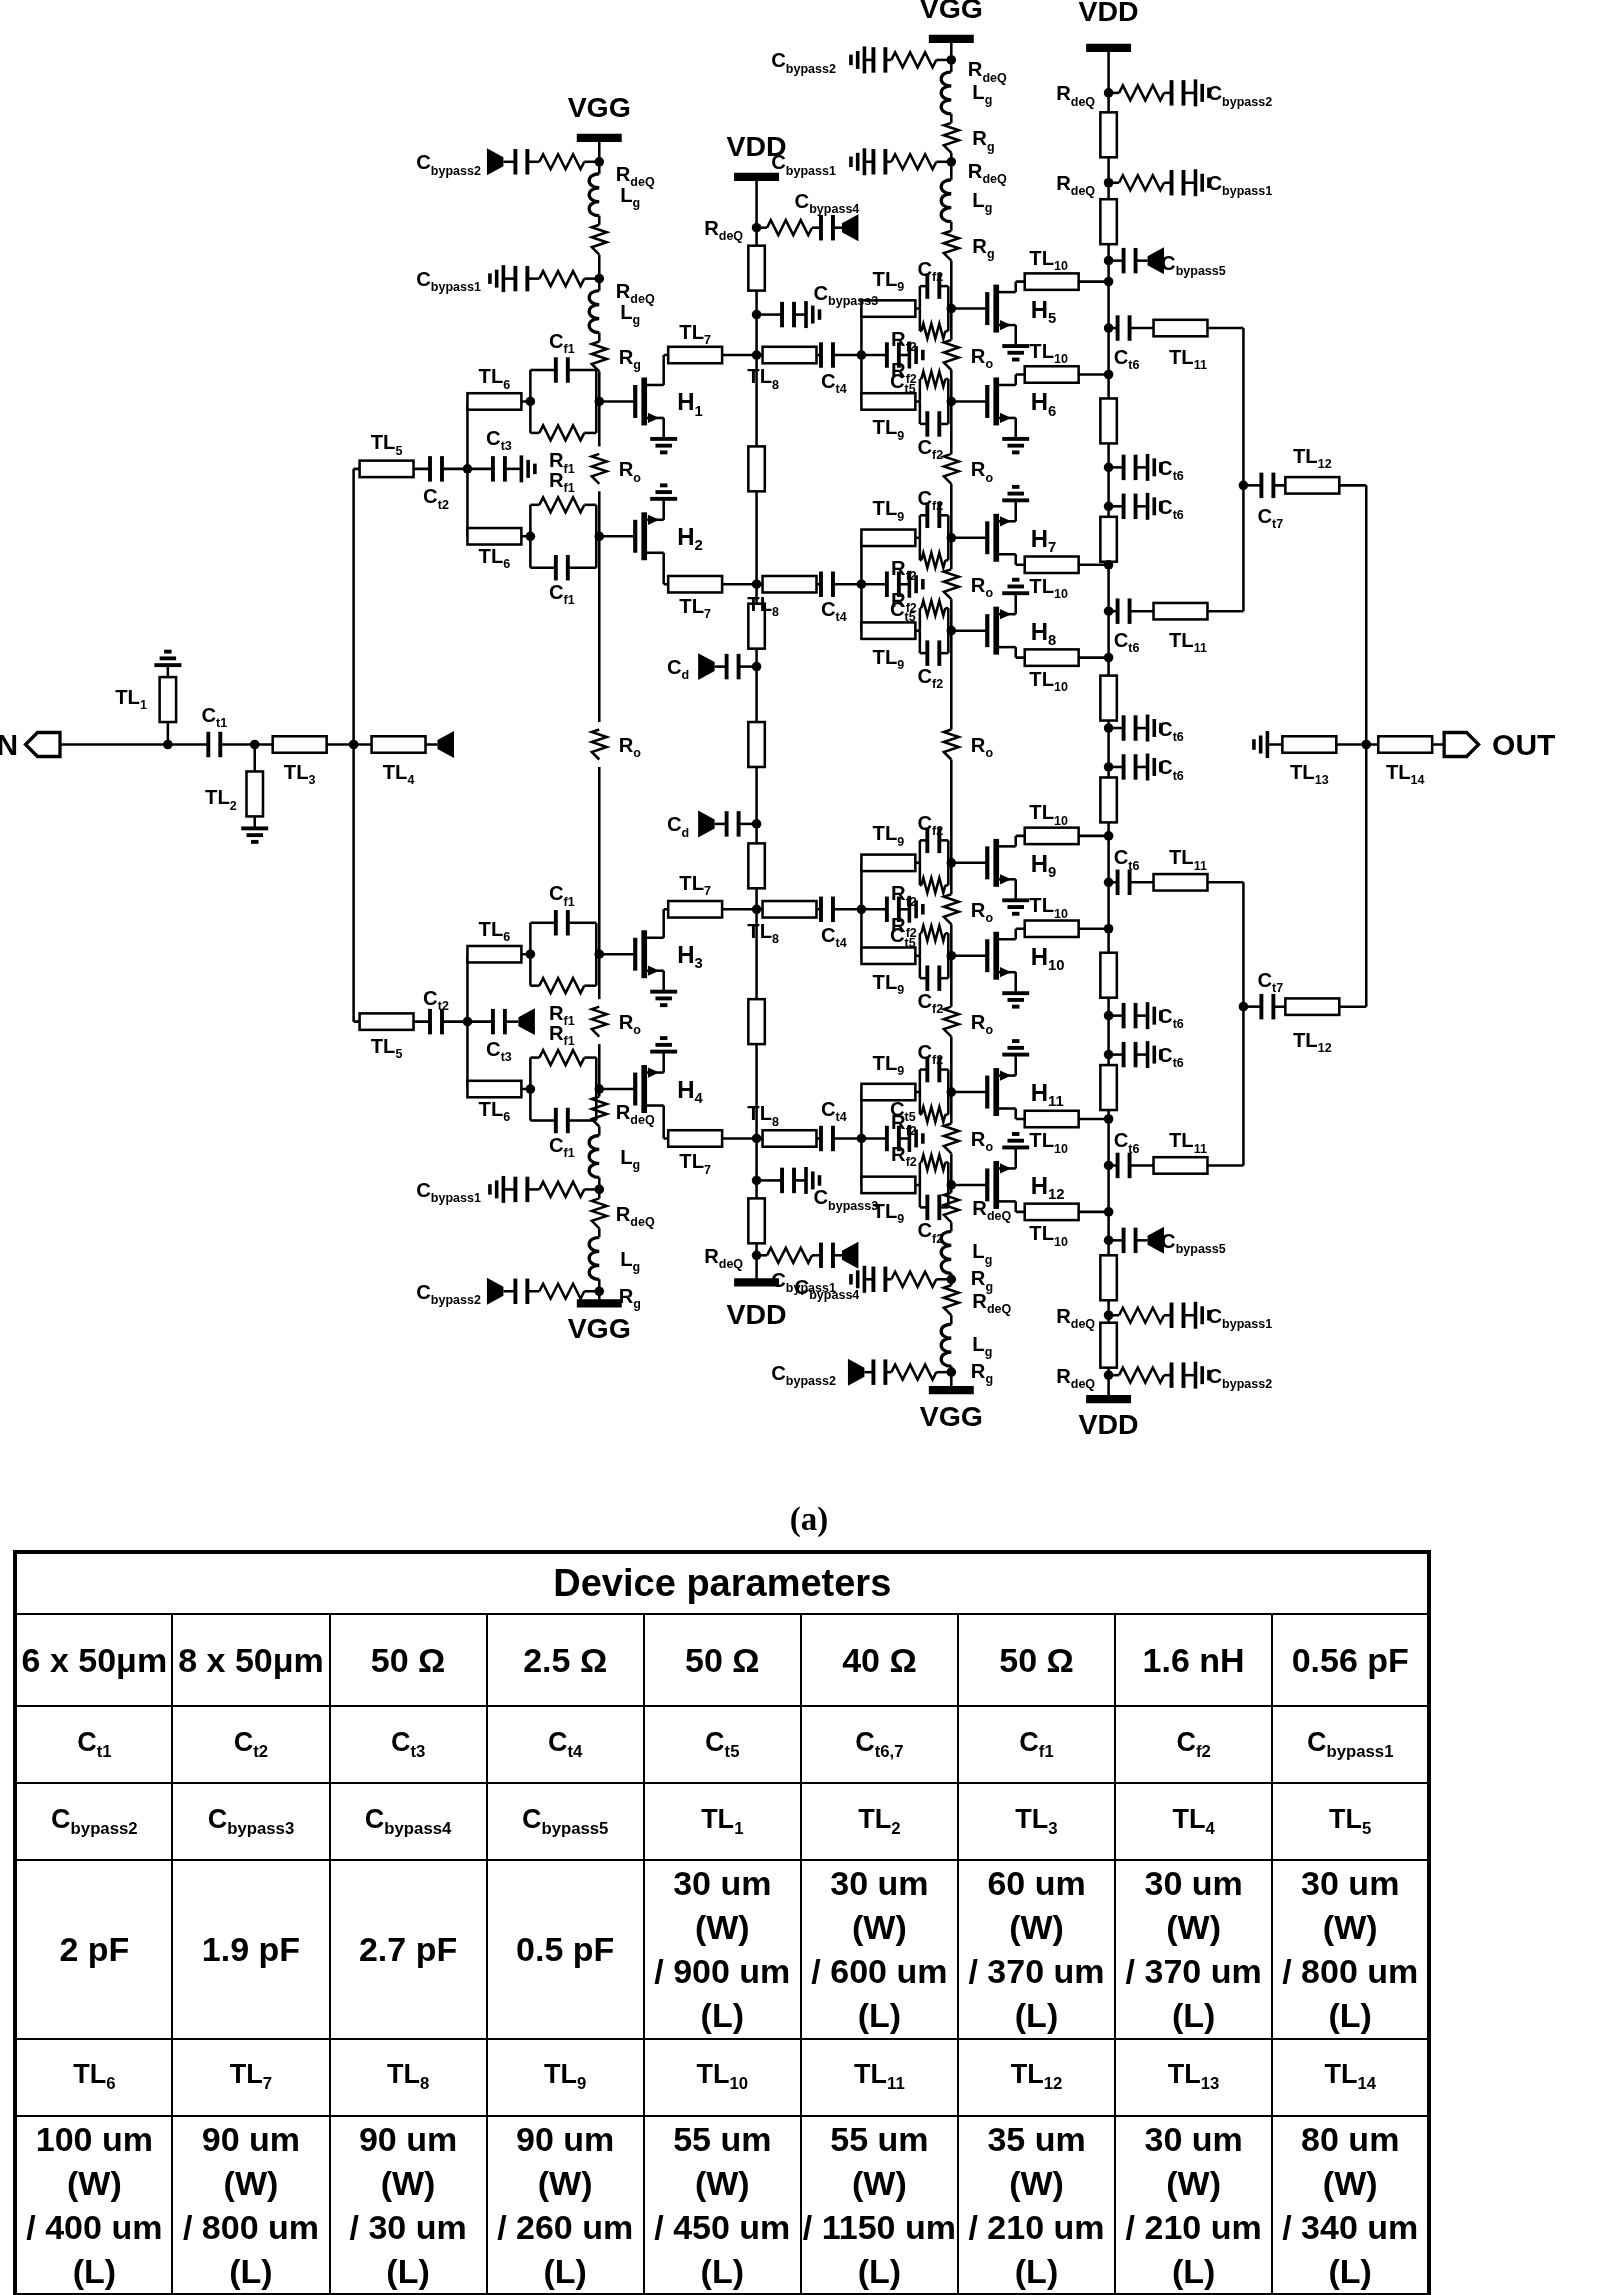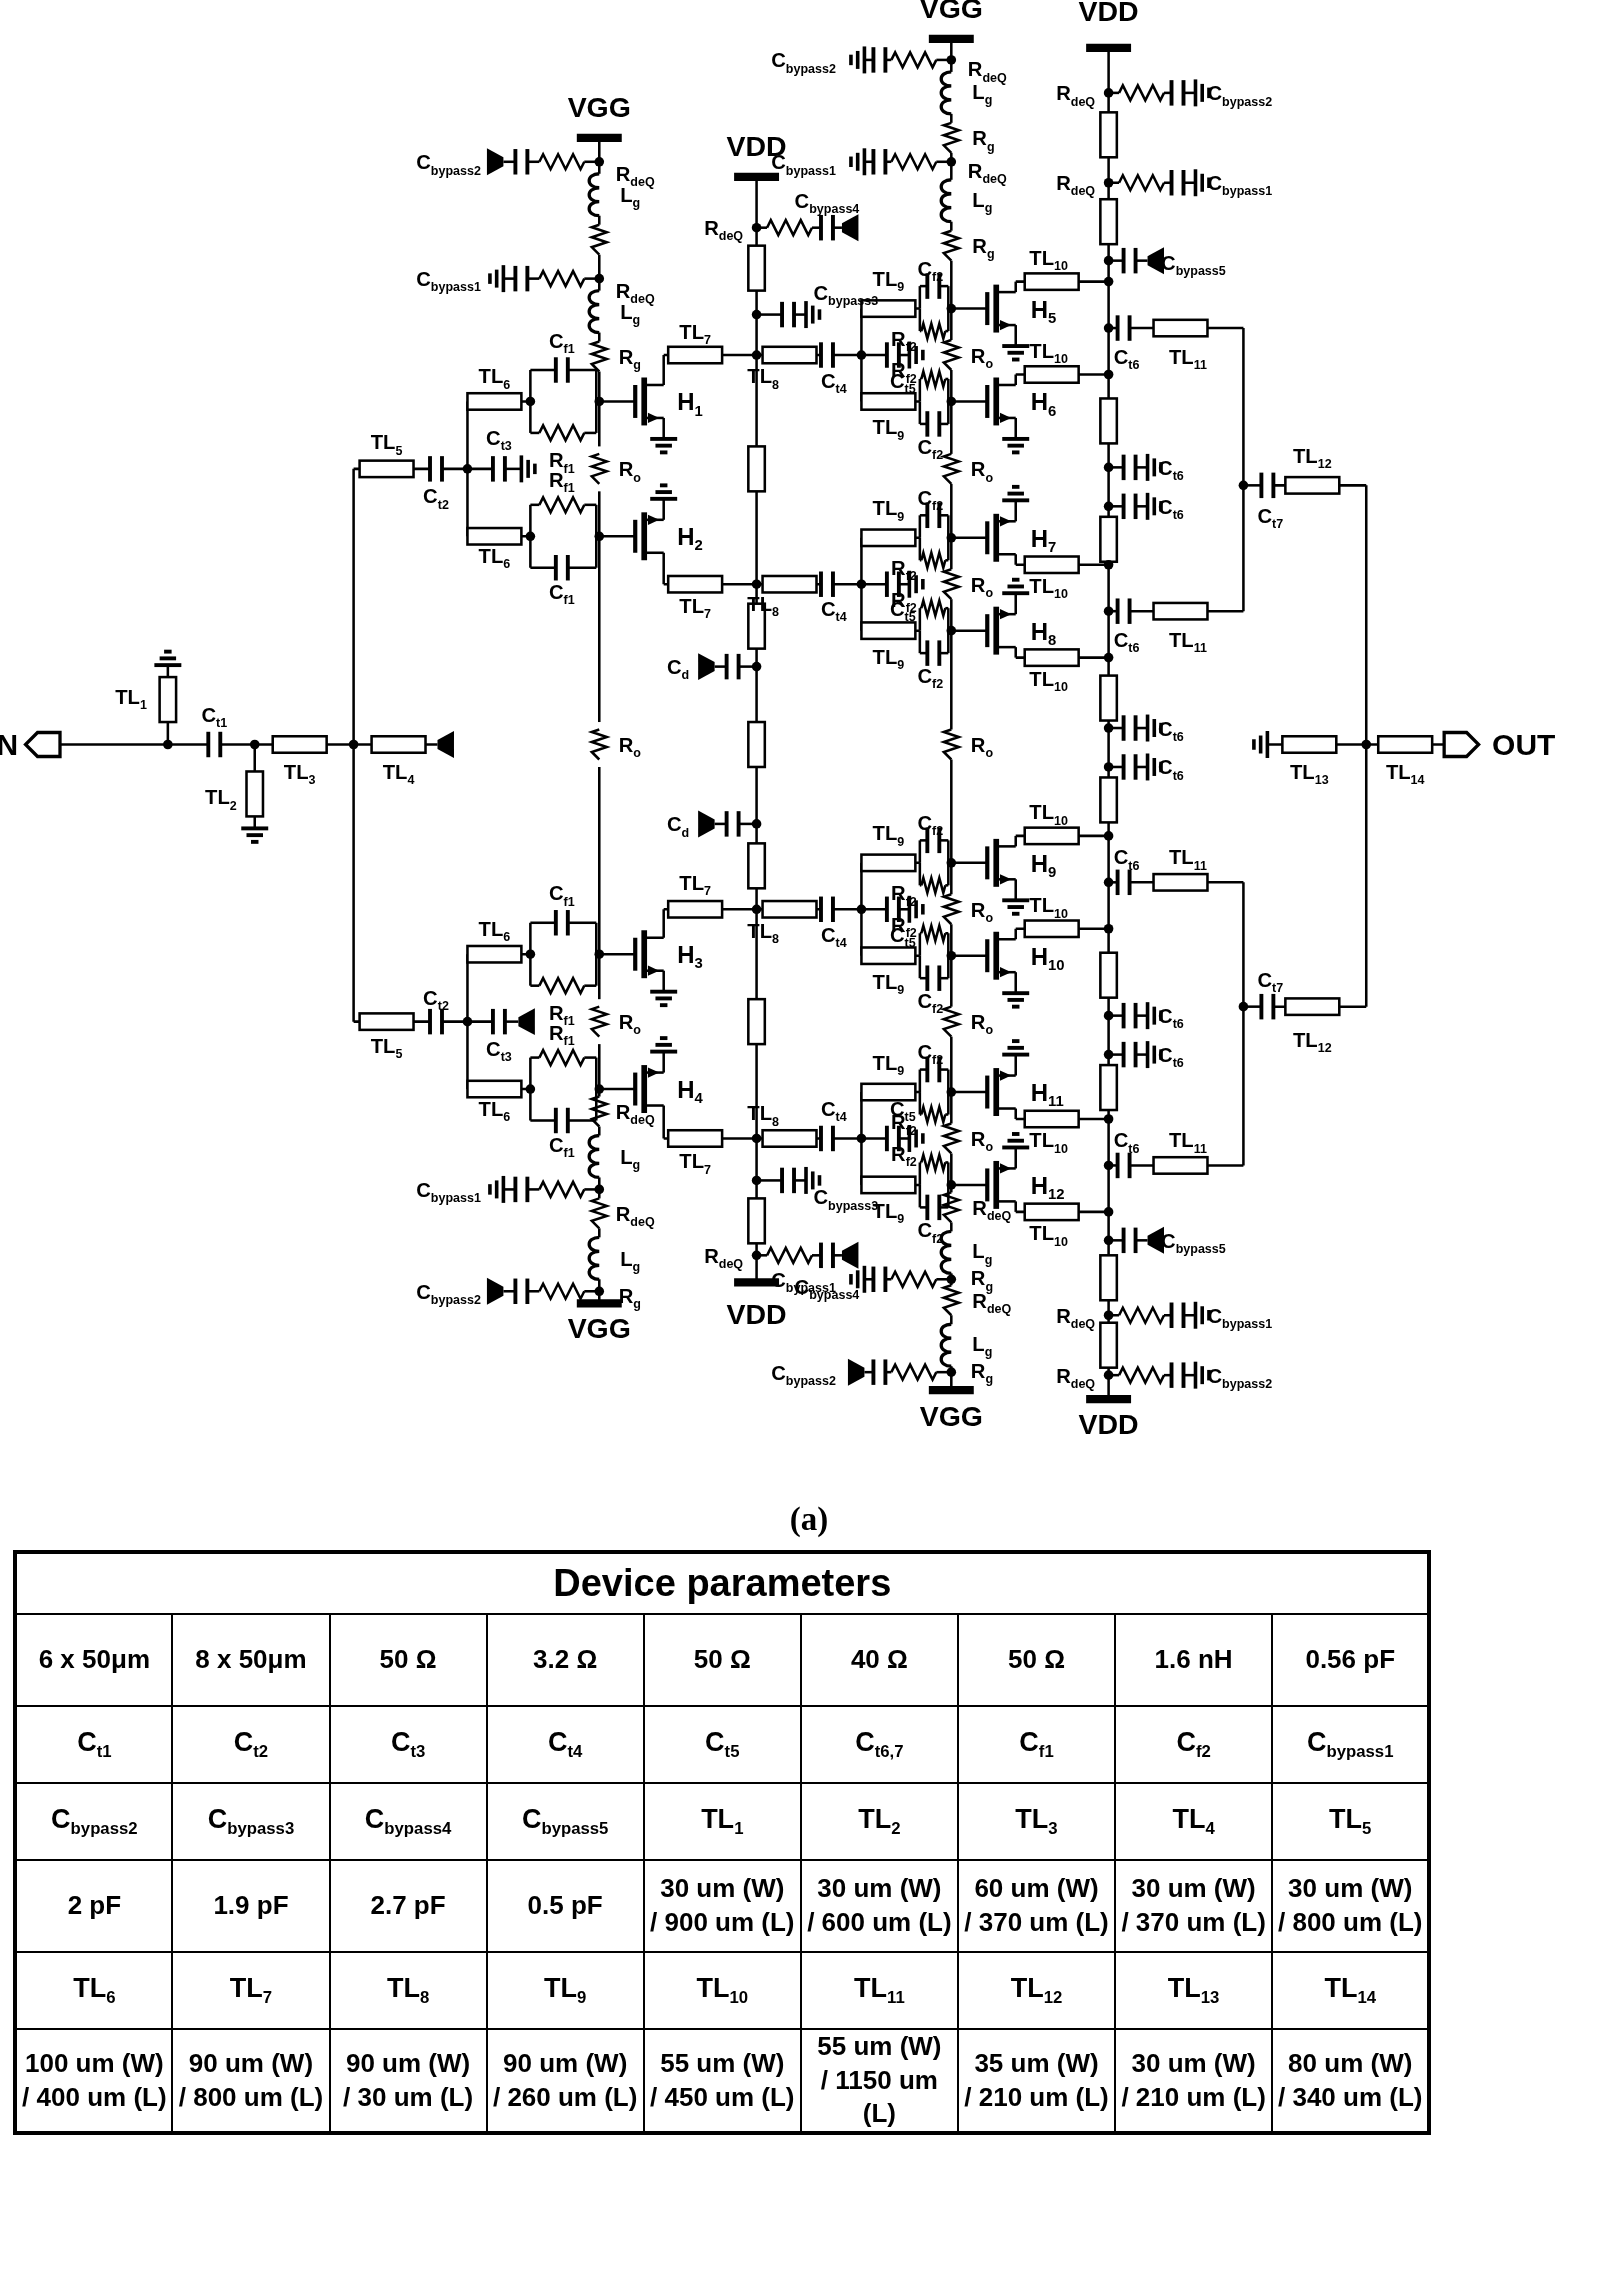--- a/index.html
+++ b/index.html
@@ -5,21 +5,21 @@
   html,body{margin:0;padding:0;}
   body{width:1618px;height:2374px;background:#ffffff;font-family:"Liberation Sans",sans-serif;}
   .page{width:1618px;height:2374px;background:#fff;position:relative;overflow:hidden;}
   svg text{font-family:"Liberation Sans",sans-serif;font-weight:bold;fill:#000;}
   .cap{width:100%;text-align:center;font-family:"Liberation Serif",serif;font-weight:bold;font-size:33px;color:#000;}
   .cap-a{margin-top:0.9px;}
   table.params{border-collapse:collapse;table-layout:fixed;width:1418px;margin:12px 13.3px 0 13.3px;border:4.1px solid #000;}
   table.params td{border:2.8px solid #000;text-align:center;vertical-align:middle;color:#000;font-weight:bold;padding:0;}
   td.title-cell{font-size:38px;height:59px;}
   td.hdr{font-size:27px;height:75px;}
-  td.val{font-size:26px;height:90px;line-height:1.3;white-space:pre-line;}
+  td.val{font-size:34px;height:90px;line-height:1.3;white-space:pre-line;}
   sub{font-size:0.62em;}
 </style>
 </head>
 <body>
 
 <div class="page">
   <svg id="schsvg" width="1618" height="1498" viewBox="0 0 1080 1000" xmlns="http://www.w3.org/2000/svg">
     <rect x="0" y="0" width="1080" height="1000" fill="#ffffff"></rect>
     <g id="wires">
         <line x1="40" y1="497" x2="139" y2="497" stroke="#000" stroke-width="1.7"></line>
@@ -1021,21 +1021,21 @@
 
   <table class="params">
     <tbody id="tbody">
       <tr>
         <td class="title-cell" colspan="9">Device parameters</td>
       </tr>
         <tr>
           <td class="val">6 x 50μm</td>
           <td class="val">8 x 50μm</td>
           <td class="val">50 Ω</td>
-          <td class="val">3.2 Ω</td>
+          <td class="val">2.5 Ω</td>
           <td class="val">50 Ω</td>
           <td class="val">40 Ω</td>
           <td class="val">50 Ω</td>
           <td class="val">1.6 nH</td>
           <td class="val">0.56 pF</td>
         </tr>
         <tr>
           <td class="hdr">C<sub>t1</sub></td>
           <td class="hdr">C<sub>t2</sub></td>
           <td class="hdr">C<sub>t3</sub></td>

